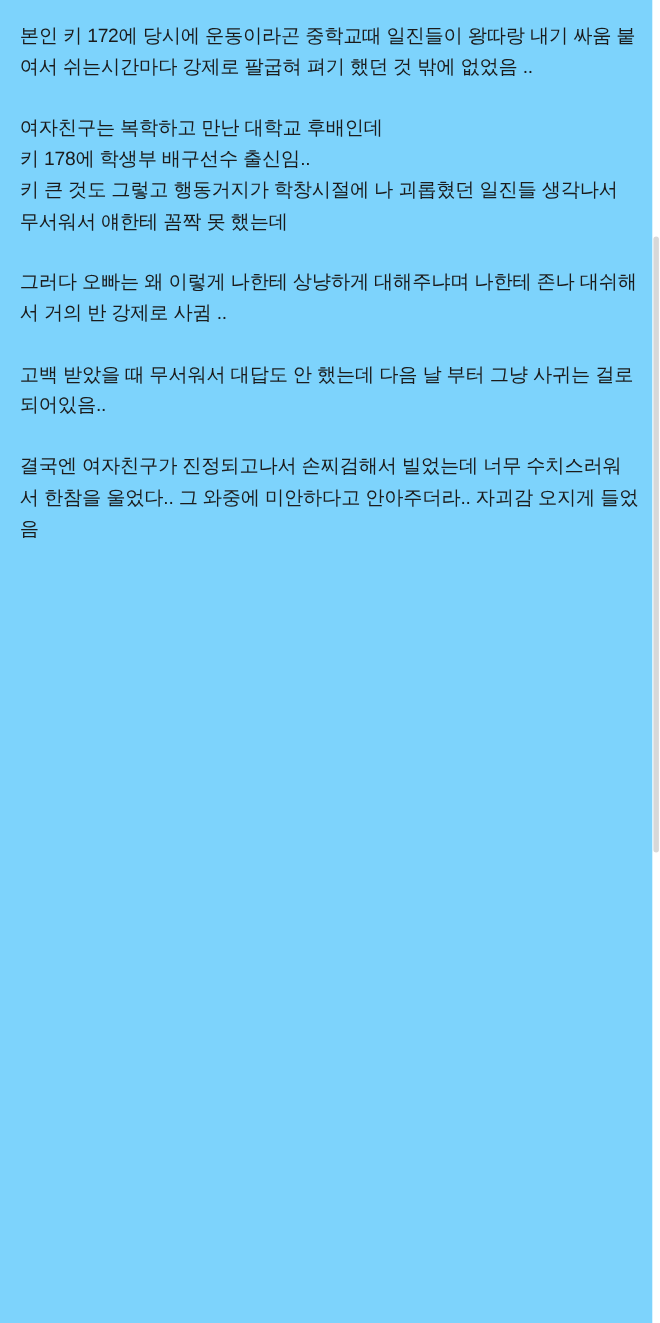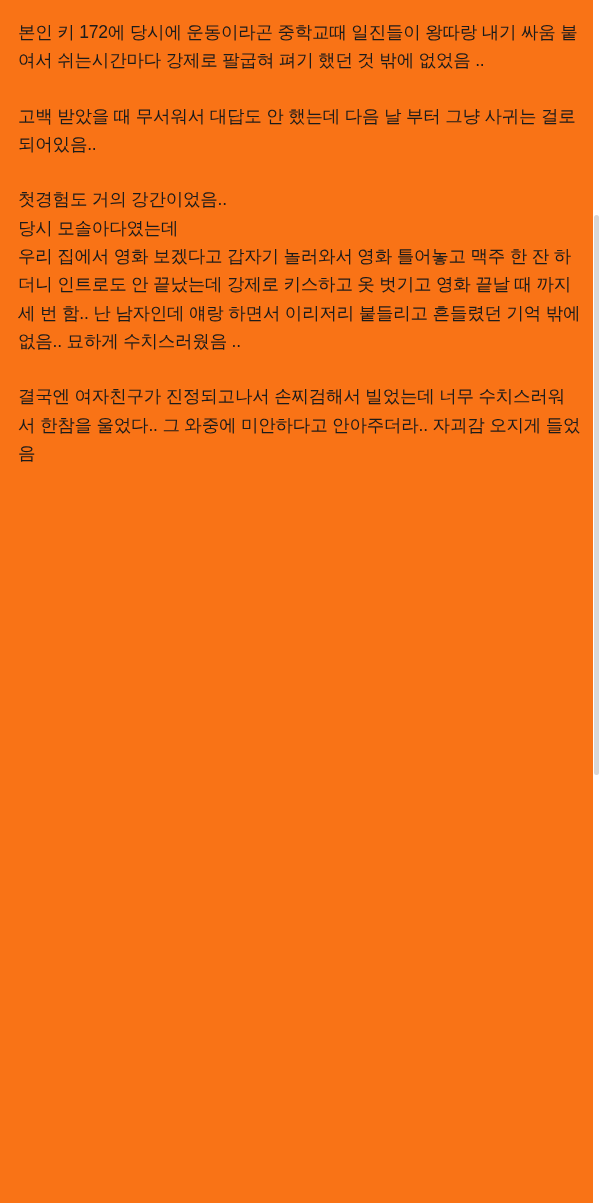--- a/index.html
+++ b/index.html
@@ -13,21 +13,21 @@
     font-family: "Liberation Sans", sans-serif;
     color: #1b1b1b;
     overflow: hidden;
     position: relative;
   }
   #page {
     width: 600px;
     height: 1203px;
     box-sizing: border-box;
     padding: 18px 18px 0 18px;
-    background: #f97316;
+    background: #7dd3fc;
     position: relative;
   }
   .para {
     font-size: 17.5px;
     line-height: 1.62;
     letter-spacing: -0.2px;
     margin: 0 0 27px 0;
     white-space: pre-wrap;
     word-break: break-all;
     color: #1b1b1b;
@@ -52,22 +52,23 @@
     height: 560px;
     border-radius: 3px;
     background: #d8d8d8;
   }
 </style>
 </head>
 <body>
 
 <div id="page">
   <p class="para">본인 키 172에 당시에 운동이라곤 중학교때 일진들이 왕따랑 내기 싸움 붙여서 쉬는시간마다 강제로 팔굽혀 펴기 했던 것 밖에 없었음 ..</p>
+  <p class="para">여자친구는 복학하고 만난 대학교 후배인데
+키 178에 학생부 배구선수 출신임..
+키 큰 것도 그렇고 행동거지가 학창시절에 나 괴롭혔던 일진들 생각나서 무서워서 얘한테 꼼짝 못 했는데</p>
+  <p class="para">그러다 오빠는 왜 이렇게 나한테 상냥하게 대해주냐며 나한테 존나 대쉬해서 거의 반 강제로 사귐 ..</p>
   <p class="para">고백 받았을 때 무서워서 대답도 안 했는데 다음 날 부터 그냥 사귀는 걸로 되어있음..</p>
-  <p class="para">첫경험도 거의 강간이었음..
-당시 모솔아다였는데
-우리 집에서 영화 보겠다고 갑자기 놀러와서 영화 틀어놓고 맥주 한 잔 하더니 인트로도 안 끝났는데 강제로 키스하고 옷 벗기고 영화 끝날 때 까지 세 번 함.. 난 남자인데 얘랑 하면서 이리저리 붙들리고 흔들렸던 기억 밖에 없음.. 묘하게 수치스러웠음 ..</p>
   <p class="para">결국엔 여자친구가 진정되고나서 손찌검해서 빌었는데 너무 수치스러워서 한참을 울었다.. 그 와중에 미안하다고 안아주더라.. 자괴감 오지게 들었음</p>
 
   <div id="scroll-track">
     <div id="scroll-thumb"></div>
   </div>
 </div>
 
 </body></html>

